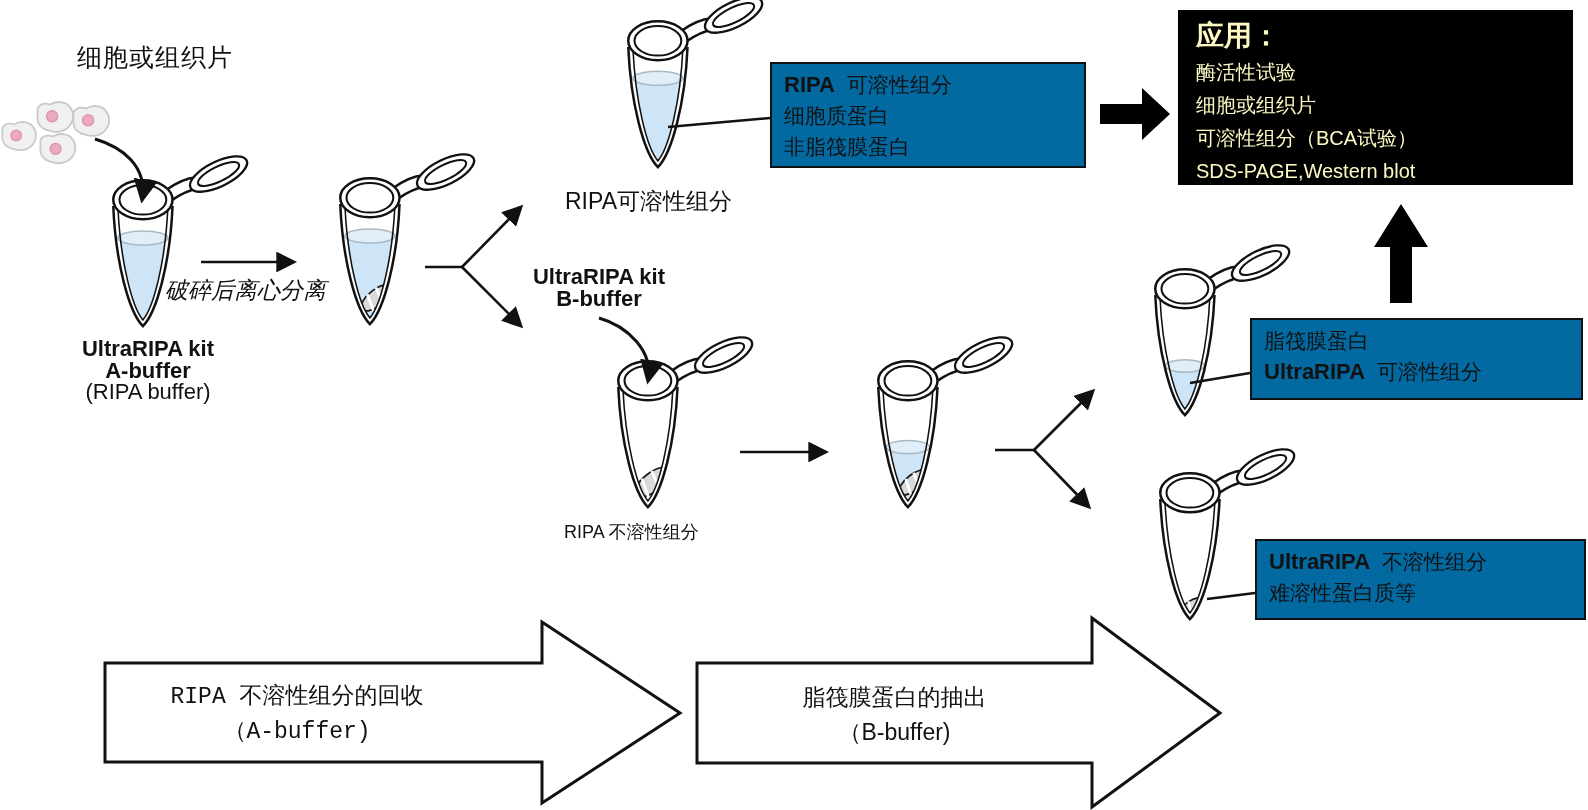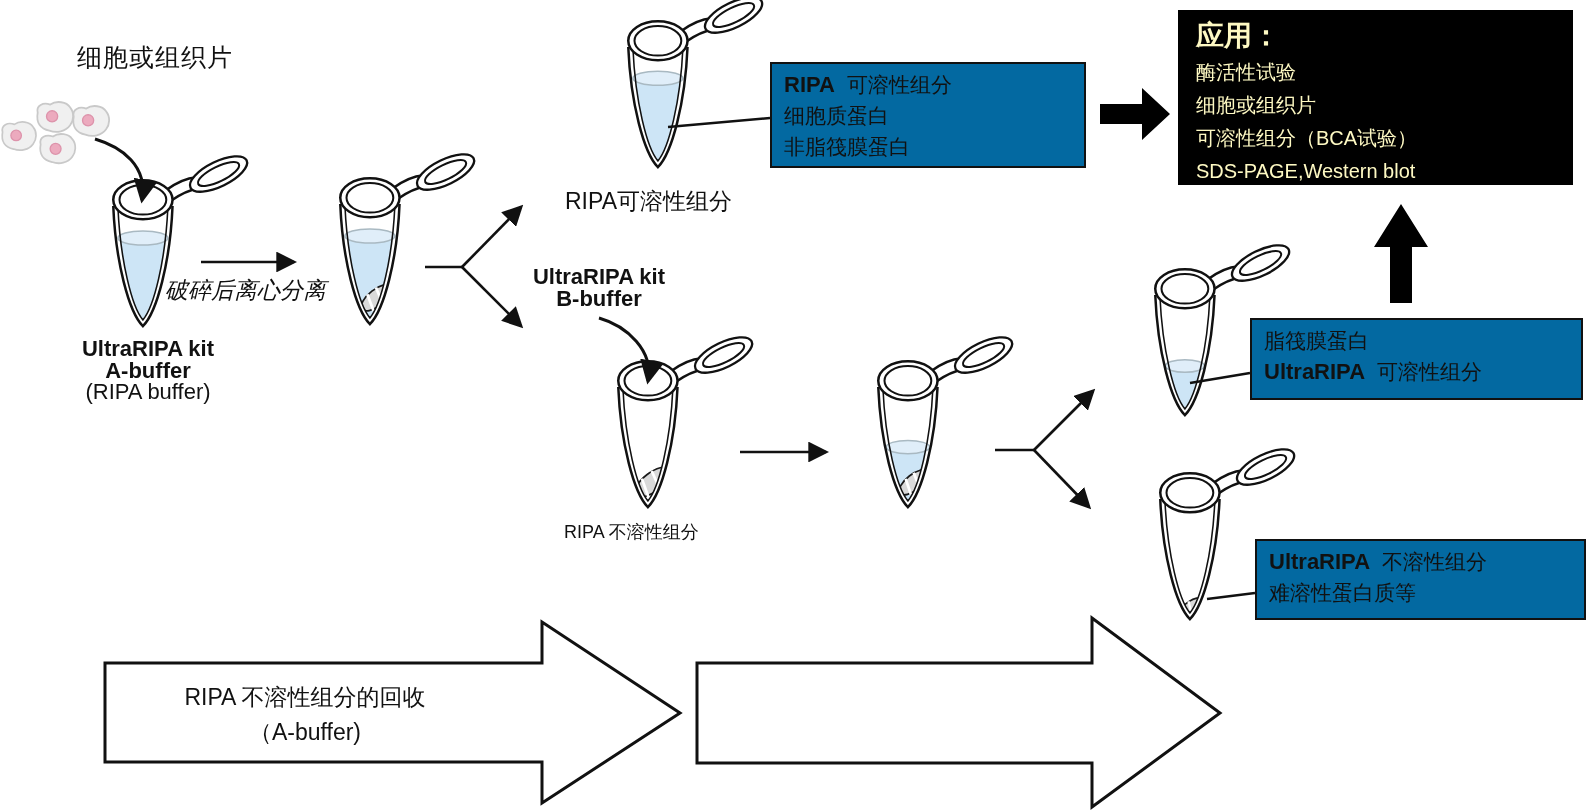--- a/index.html
+++ b/index.html
@@ -24,21 +24,21 @@
   .box-ripa{left:770px;top:62px;width:300px;height:97px;}
   .box-usol{left:1250px;top:318px;width:317px;height:73px;}
   .box-uinsol{left:1255px;top:539px;width:315px;height:72px;}
   
   .apps{position:absolute;left:1178px;top:10px;width:377px;height:169px;background:#000;
         color:#fef9c3;padding:6px 0 0 18px;}
   .apps .t{font-size:28px;font-weight:bold;line-height:40px;}
   .apps .it{font-size:20px;line-height:33px;font-weight:500;white-space:nowrap;}
   
   .pa-text{position:absolute;font-size:23px;line-height:35px;}
-  .pa1{left:90px;top:680px;width:430px;}
+  .pa1{left:82px;top:680px;width:430px;font-family:Liberation Mono, monospace;}
   .pa2{left:697px;top:680px;width:395px;}
 </style>
 </head>
 <body>
 
 <div id="stage">
 
   <svg class="canvas" width="1588" height="810" viewBox="0 0 1588 810">
     <defs>
       <path id="tubeBody" d="M17,50 C20,122 37,186 55,204 C73,186 90,122 93,50"></path>
@@ -264,14 +264,18 @@
     <div class="it">酶活性试验</div>
     <div class="it">细胞或组织片</div>
     <div class="it">可溶性组分（BCA试验）</div>
     <div class="it">SDS-PAGE,Western blot</div>
   </div>
 
   <div class="pa-text pa1 ctr">
     <div>RIPA 不溶性组分的回收</div>
     <div>（A-buffer)</div>
   </div>
+  <div class="pa-text pa2 ctr">
+    <div>脂筏膜蛋白的抽出</div>
+    <div>（B-buffer)</div>
+  </div>
 
 </div>
 
 </body></html>

